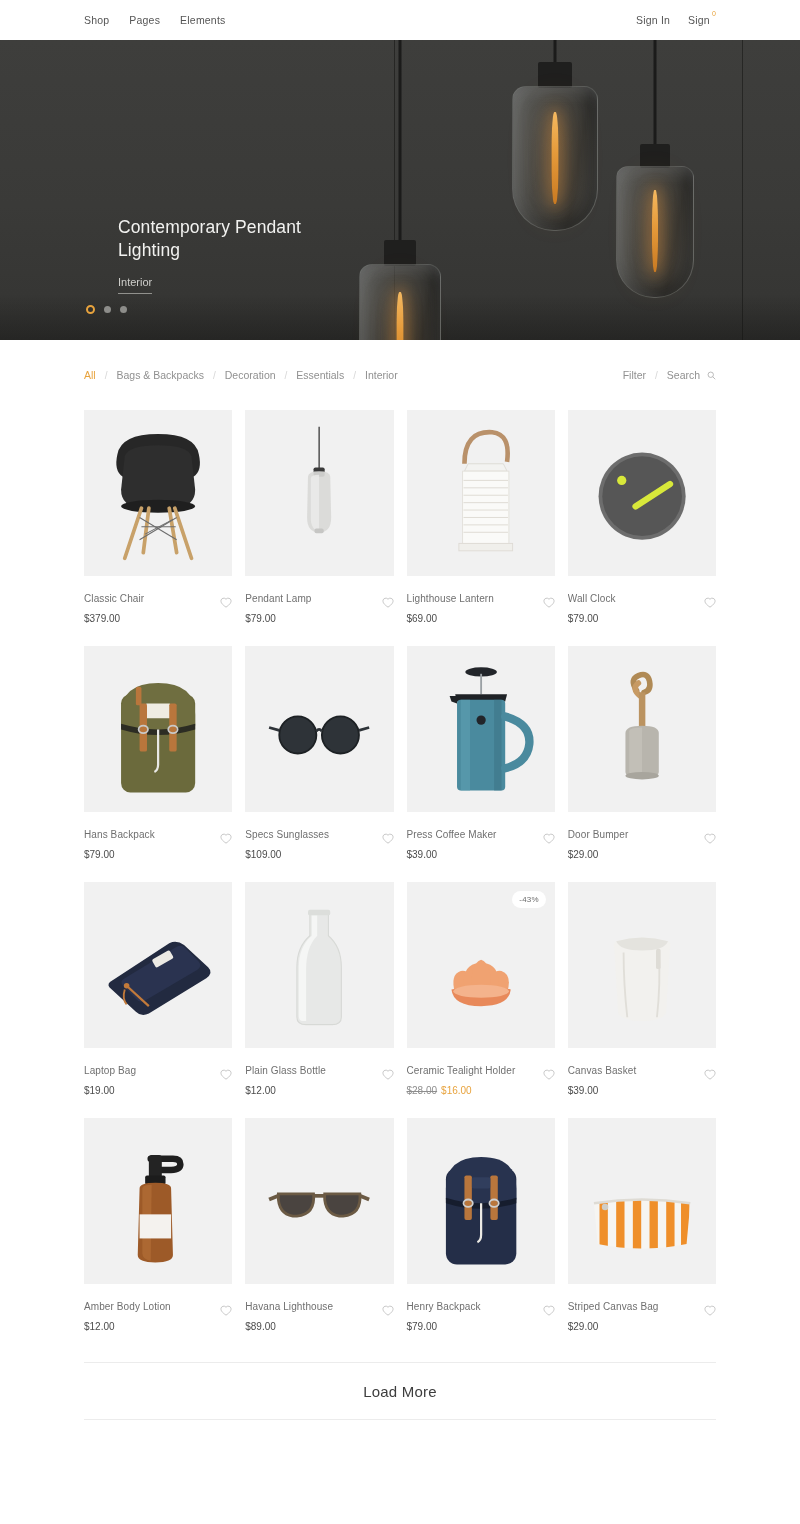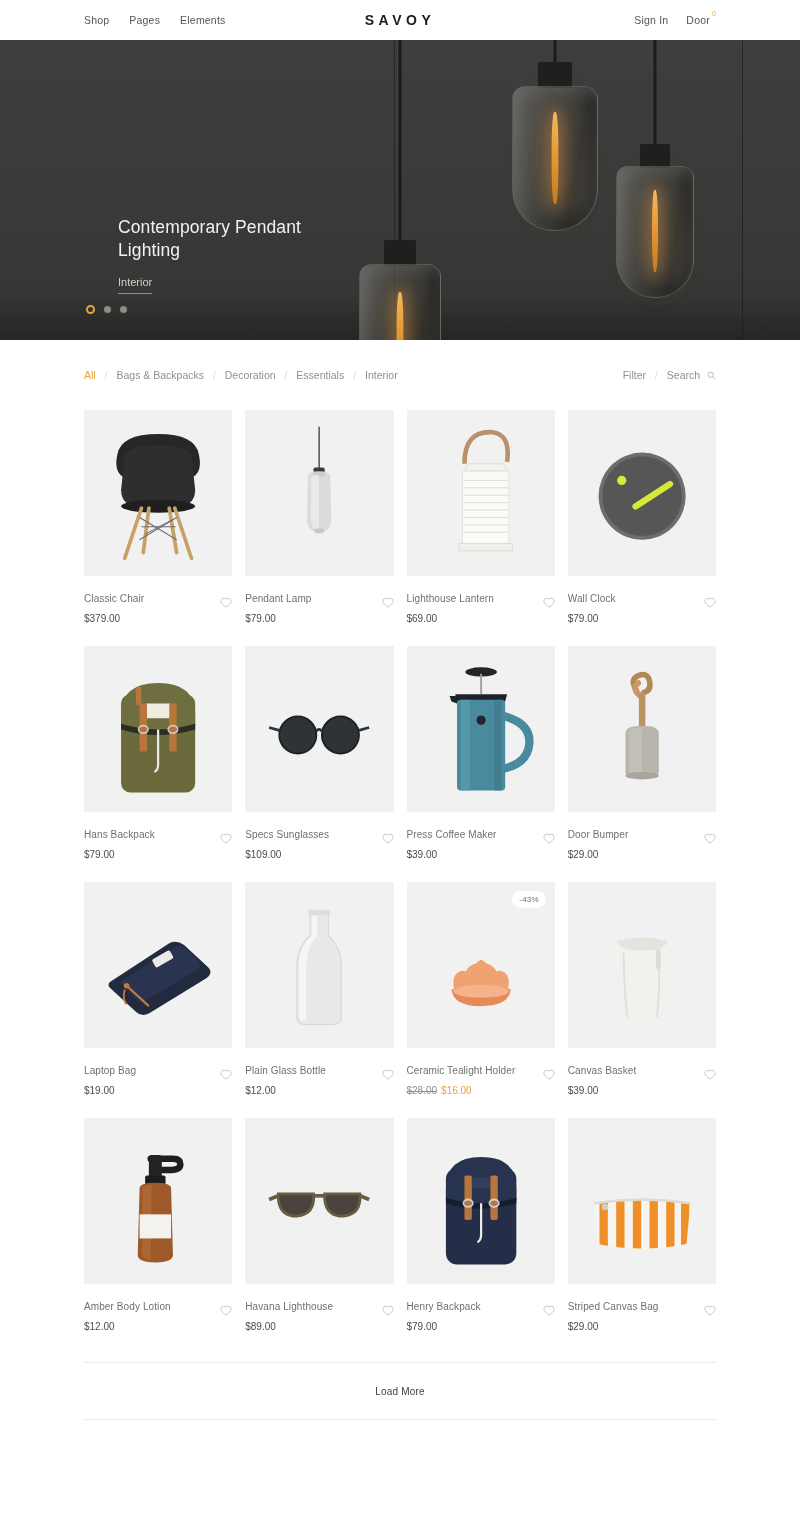--- a/index.html
+++ b/index.html
@@ -185,46 +185,45 @@
   .loadmore-wrap {
     margin: 8px 84px 0;
     border-top: 1px solid #ececec;
     border-bottom: 1px solid #ececec;
     height: 58px;
     display: flex;
     align-items: center;
     justify-content: center;
   }
   .loadmore {
-    font-size: 10px;
+    font-size: 15px;
     color: #3d3d3d;
     background: none;
     border: none;
     letter-spacing: .2px;
     font-family: inherit;
     cursor: pointer;
   }
 
   
   .art { position: absolute; inset: 0; }
 </style>
 </head>
 <body>
 
 <div class="header">
   <nav class="nav-left">
     <a href="#">Shop</a>
     <a href="#">Pages</a>
     <a href="#">Elements</a>
   </nav>
-  <div class="brand">SAVOY</div>
   <nav class="nav-right">
     <a href="#">Sign In</a>
     <a href="#" class="cart-wrap">
-      <span>Door</span>
+      <span>Sign</span>
       <span class="cart-count">0</span>
     </a>
   </nav>
 </div>
 
 <div class="hero">
   <div class="hero-bg"></div>
   <div class="wall-seam" style="left:394px;"></div>
   <div class="wall-seam" style="left:742px;"></div>
 

